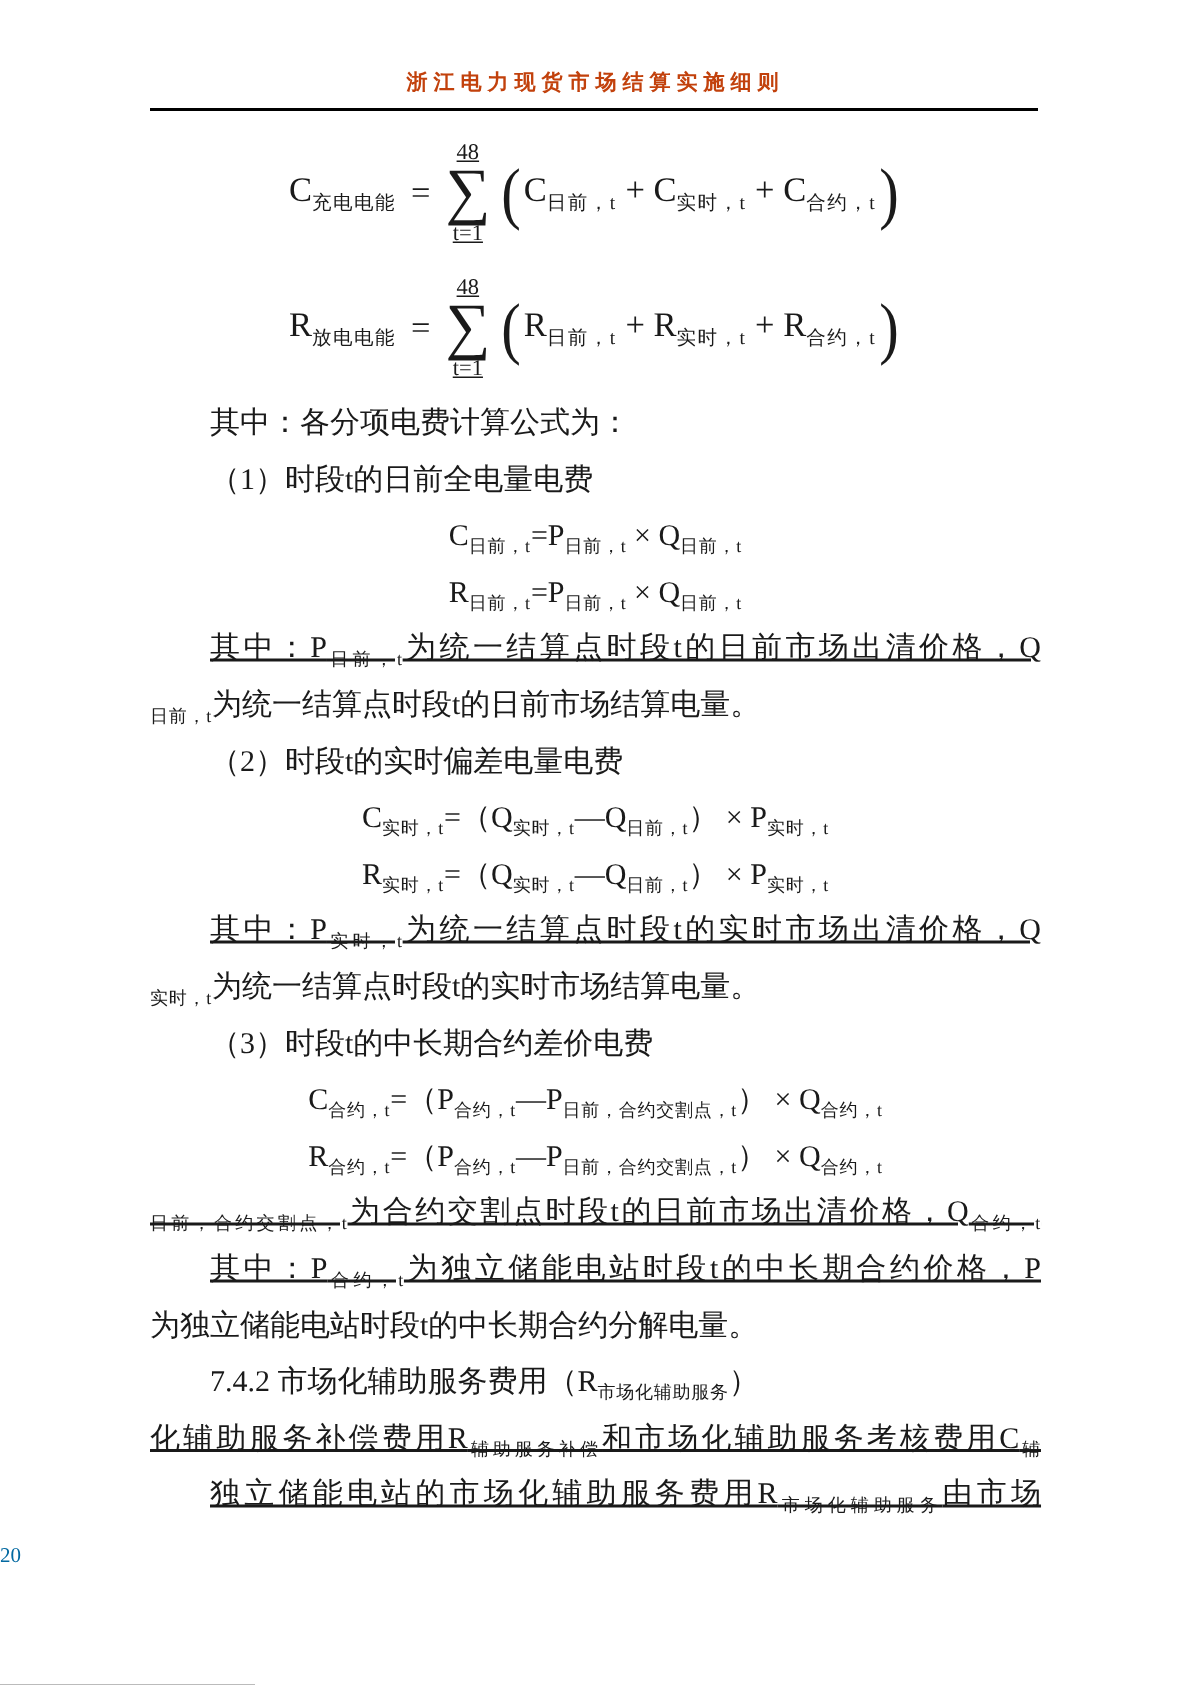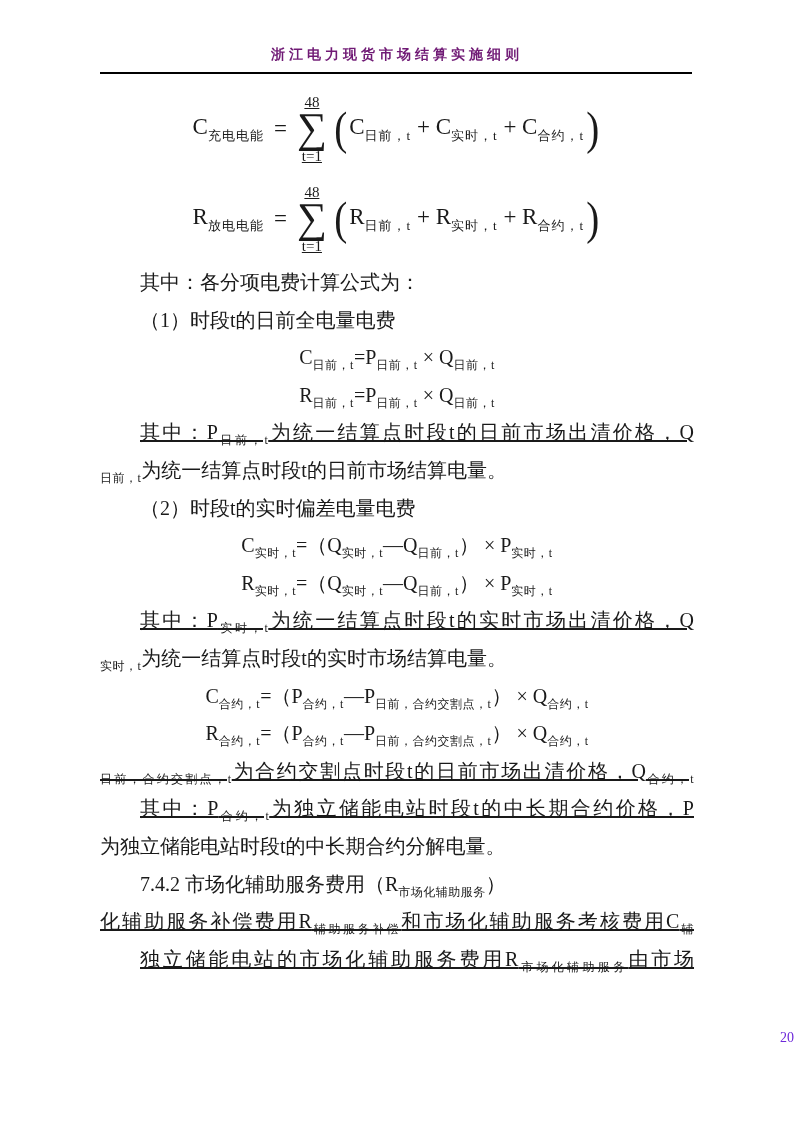--- a/index.html
+++ b/index.html
@@ -10,21 +10,21 @@
     background:#ffffff;
     font-family:"Liberation Serif","DejaVu Serif",serif;
     color:#1a1a1a;
     overflow:hidden;
   }
   .header-title{
     position:absolute;top:46px;left:0;width:100%;
     text-align:center;
     font-size:14px;font-weight:bold;
     letter-spacing:4px;
-    color:#701a75;
+    color:#c2410c;
   }
   .header-rule{
     position:absolute;top:72px;left:100px;width:592px;height:2px;
     background:#000;
   }
   .content{
     position:absolute;top:84px;left:100px;width:594px;
   }
   
   .sumformula{
@@ -59,21 +59,21 @@
   .indent{text-indent:40px;}
   .jl{ 
     white-space:normal;
     text-align:justify;
     text-align-last:justify;
     text-decoration:underline;
   }
   .center{text-align:center;text-indent:0;}
   .footer-page{
     position:absolute;top:1030px;left:0;width:100%;
-    text-align:right;font-size:14px;color:#6d28d9;
+    text-align:left;font-size:14px;color:#0369a1;
   }
 </style>
 </head>
 <body>
 
 <div class="page">
 
   <div class="header-title">浙江电力现货市场结算实施细则</div>
   <div class="header-rule"></div>
 
@@ -109,20 +109,21 @@
     <div class="line indent"><span>（1）时段t的日前全电量电费</span></div>
     <div class="line center"><span>C</span><sub>日前，t</sub><span>=P</span><sub>日前，t</sub><span> × Q</span><sub>日前，t</sub></div>
     <div class="line center"><span>R</span><sub>日前，t</sub><span>=P</span><sub>日前，t</sub><span> × Q</span><sub>日前，t</sub></div>
     <div class="line indent jl"><span>其中：P</span><sub>日前，t</sub><span>为统一结算点时段t的日前市场出清价格，Q</span></div>
     <div class="line"><sub>日前，t</sub><span>为统一结算点时段t的日前市场结算电量。</span></div>
     <div class="line indent"><span>（2）时段t的实时偏差电量电费</span></div>
     <div class="line center"><span>C</span><sub>实时，t</sub><span>=（Q</span><sub>实时，t</sub><span>—Q</span><sub>日前，t</sub><span>） × P</span><sub>实时，t</sub></div>
     <div class="line center"><span>R</span><sub>实时，t</sub><span>=（Q</span><sub>实时，t</sub><span>—Q</span><sub>日前，t</sub><span>） × P</span><sub>实时，t</sub></div>
     <div class="line indent jl"><span>其中：P</span><sub>实时，t</sub><span>为统一结算点时段t的实时市场出清价格，Q</span></div>
     <div class="line"><sub>实时，t</sub><span>为统一结算点时段t的实时市场结算电量。</span></div>
+    <div class="line indent"><span>（3）时段t的中长期合约差价电费</span></div>
     <div class="line center"><span>C</span><sub>合约，t</sub><span>=（P</span><sub>合约，t</sub><span>—P</span><sub>日前，合约交割点，t</sub><span>） × Q</span><sub>合约，t</sub></div>
     <div class="line center"><span>R</span><sub>合约，t</sub><span>=（P</span><sub>合约，t</sub><span>—P</span><sub>日前，合约交割点，t</sub><span>） × Q</span><sub>合约，t</sub></div>
     <div class="line jl"><sub>日前，合约交割点，t</sub><span>为合约交割点时段t的日前市场出清价格，Q</span><sub>合约，t</sub></div>
     <div class="line indent jl"><span>其中：P</span><sub>合约，t</sub><span>为独立储能电站时段t的中长期合约价格，P</span></div>
     <div class="line"><span>为独立储能电站时段t的中长期合约分解电量。</span></div>
     <div class="line indent"><span>7.4.2 市场化辅助服务费用（R</span><sub>市场化辅助服务</sub><span>）</span></div>
     <div class="line jl"><span>化辅助服务补偿费用R</span><sub>辅助服务补偿</sub><span>和市场化辅助服务考核费用C</span><sub>辅</sub></div>
     <div class="line indent jl"><span>独立储能电站的市场化辅助服务费用R</span><sub>市场化辅助服务</sub><span>由市场</span></div>
 
   </div>

